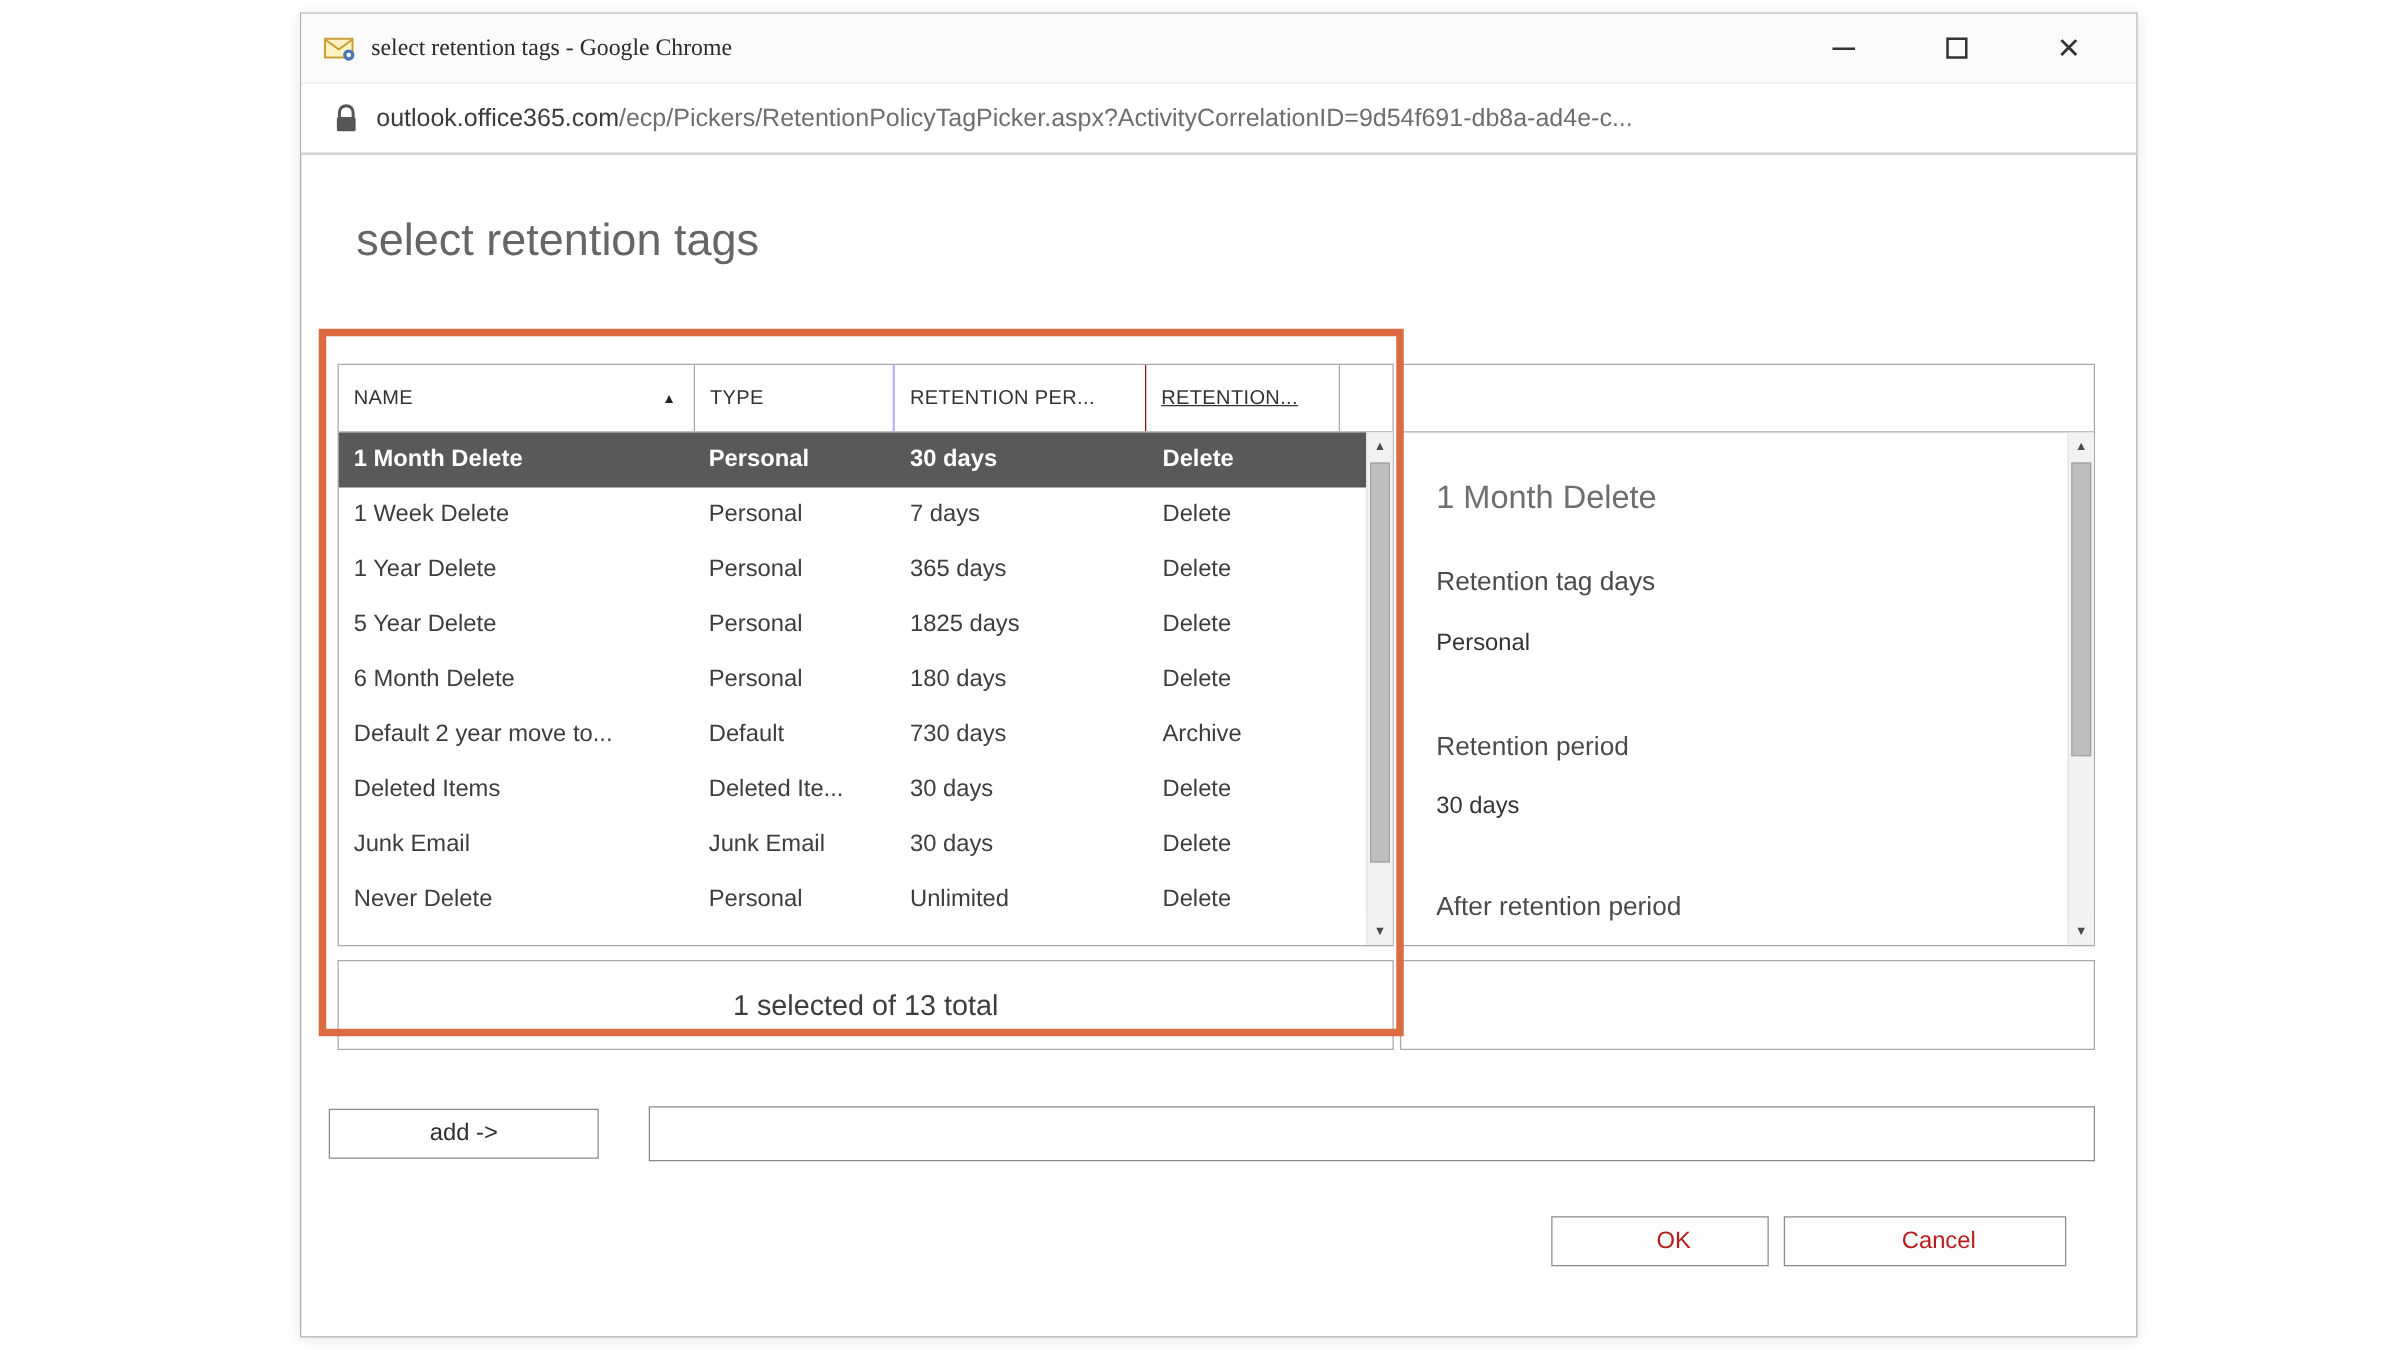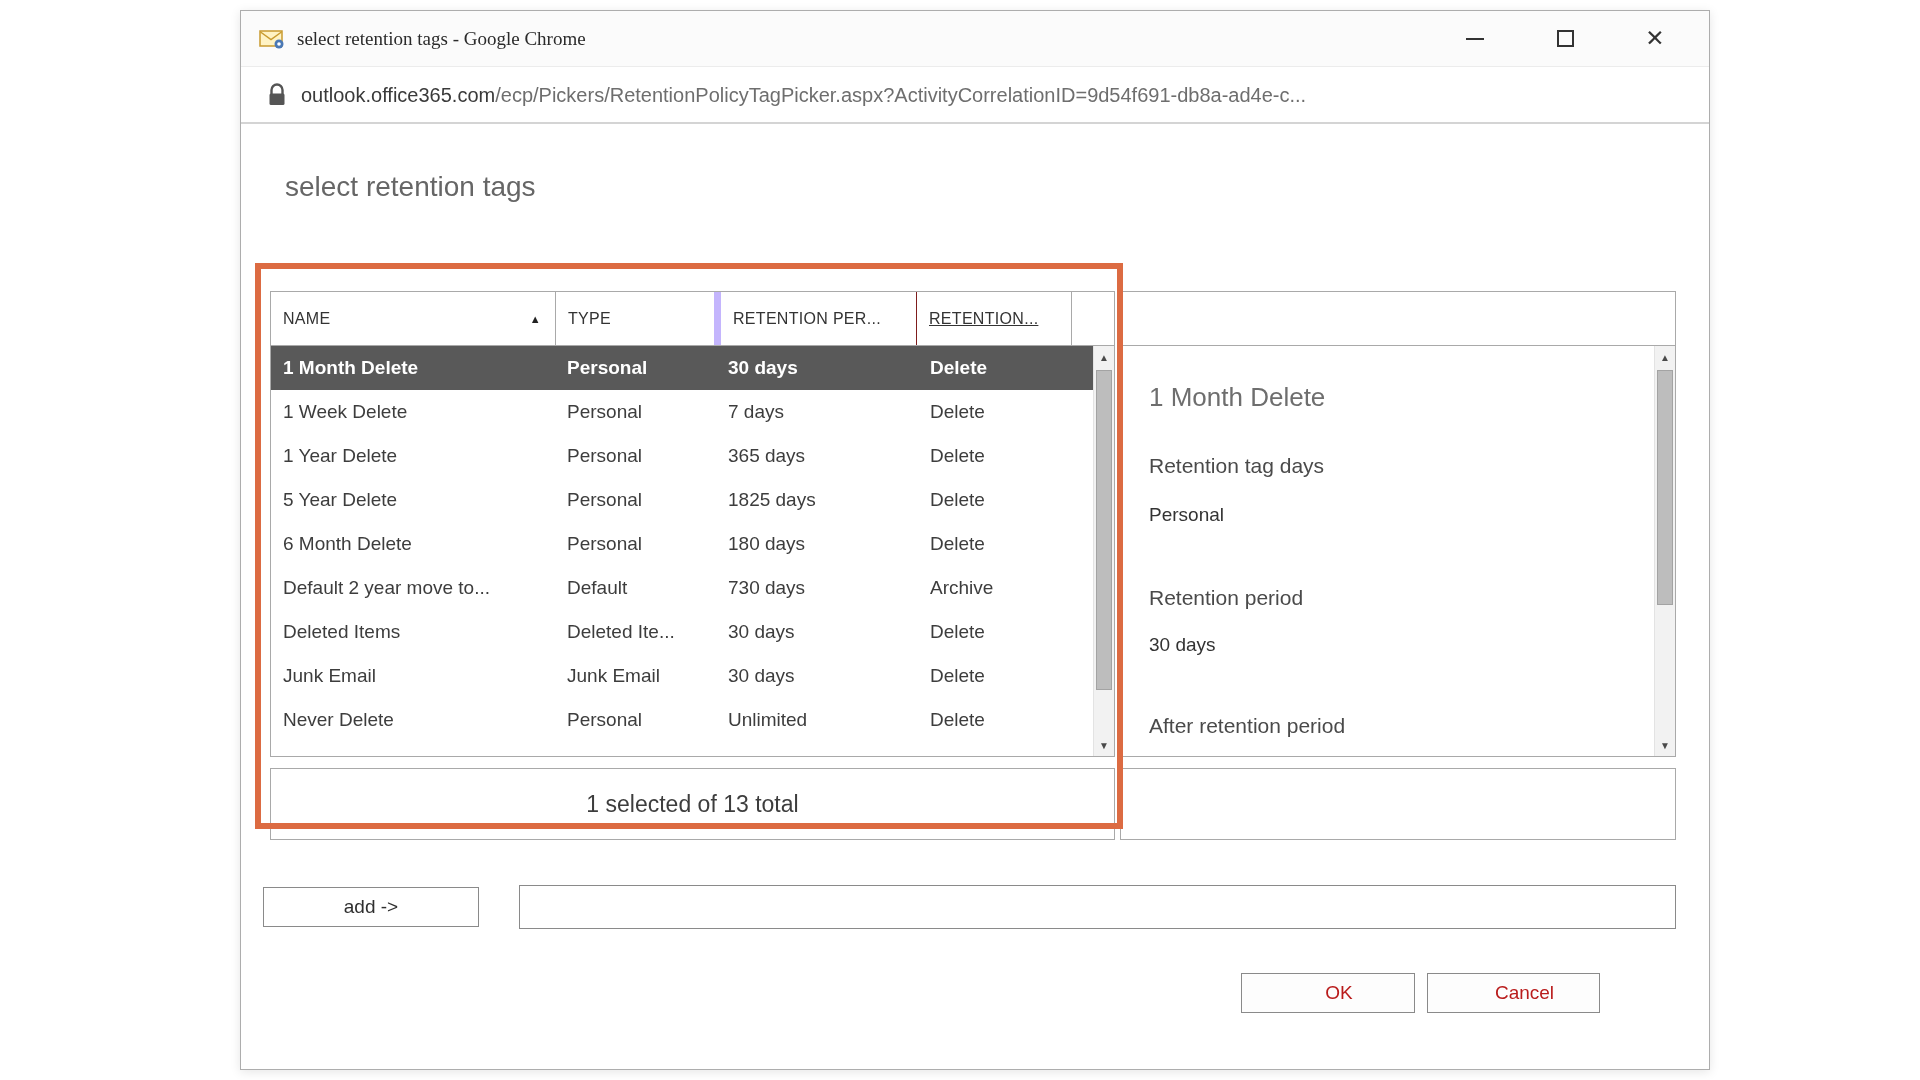--- a/index.html
+++ b/index.html
@@ -38,41 +38,41 @@
     border-bottom:2px solid #d4d4d4;
   }
   .lock-icon { margin-left:26px; flex:0 0 auto; display:flex; }
   .url-text { margin-left:14px; font-size:20px; color:#3a3a3a; white-space:nowrap; overflow:hidden; }
   .url-domain { color:#3a3a3a; }
   .url-path { color:#6e6e6e; }
 
   
   .page-heading {
     position:absolute; left:44px; top:160px;
-    font-size:28px; font-weight:400; color:#666;
+    font-size:36px; font-weight:400; color:#666;
   }
 
   .annotation-box {
     position:absolute; left:14px; top:252px; width:868px; height:566px;
     border:6px solid #DC6B42; z-index:6; pointer-events:none;
   }
 
   
   .list-panel {
     position:absolute; left:29px; top:280px; width:845px; height:466px;
     border:1px solid #a9a9a9; background:#fff;
   }
   .list-header { display:flex; height:54px; border-bottom:1px solid #a9a9a9; }
   .hcell {
     height:100%; display:flex; align-items:center; padding-left:12px;
     font-size:16px; color:#333; letter-spacing:0.3px; white-space:nowrap; overflow:hidden;
   }
   .h-name { width:284px; }
   .h-type { width:159px; border-left:1px solid #a9a9a9; }
-  .h-period { width:202px; border-left:7px solid #c4b5fd; }
+  .h-period { width:202px; border-left:2px solid #c4b5fd; }
   .h-action { width:155px; border-left:1px solid #7f1d1d;text-decoration:underline; }
   .h-spacer { flex:1; border-left:1px solid #a9a9a9; height:100%; }
   .sort-icon { margin-left:auto; margin-right:14px; font-size:11px; color:#222; }
 
   .list-body { position:relative; height:410px; }
   .rows { position:absolute; left:0; top:0; width:822px; }
   .t-row { height:44px; display:flex; align-items:center; font-size:19px; color:#3d3d3d; }
   .t-row.selected { background:#595959; color:#fff; font-weight:bold; }
   .c-name { width:284px; padding-left:12px; white-space:nowrap; overflow:hidden; }
   .c-type { width:159px; padding-left:12px; white-space:nowrap; overflow:hidden; }
@@ -130,21 +130,21 @@
     position:absolute; left:278px; top:874px; width:1157px; height:44px;
     border:1px solid #8a8a8a; background:#fff; font-size:19px; padding:0 10px;
     font-family:"Liberation Sans", sans-serif; outline:none;
   }
   .dialog-btn {
     position:absolute; top:962px; height:40px;
     border:1px solid #8a8a8a; background:#fdfdfd; font-size:19px; color:#b91c1c;
     display:flex; align-items:center; justify-content:center; cursor:default;padding-left:22px;
   }
   .ok-button { left:1000px; width:174px; }
-  .cancel-button { left:1186px; width:173px; }
+  .cancel-button { left:1186px; width:226px; }
 </style>
 </head>
 <body>
 
 <div class="window">
 
   <div class="titlebar">
     <span class="window-icon">
       <svg width="26" height="20" viewBox="0 0 26 20">
         <rect x="1" y="2" width="22" height="15" fill="#fff3c4" stroke="#c99b2f" stroke-width="1.5"></rect>

